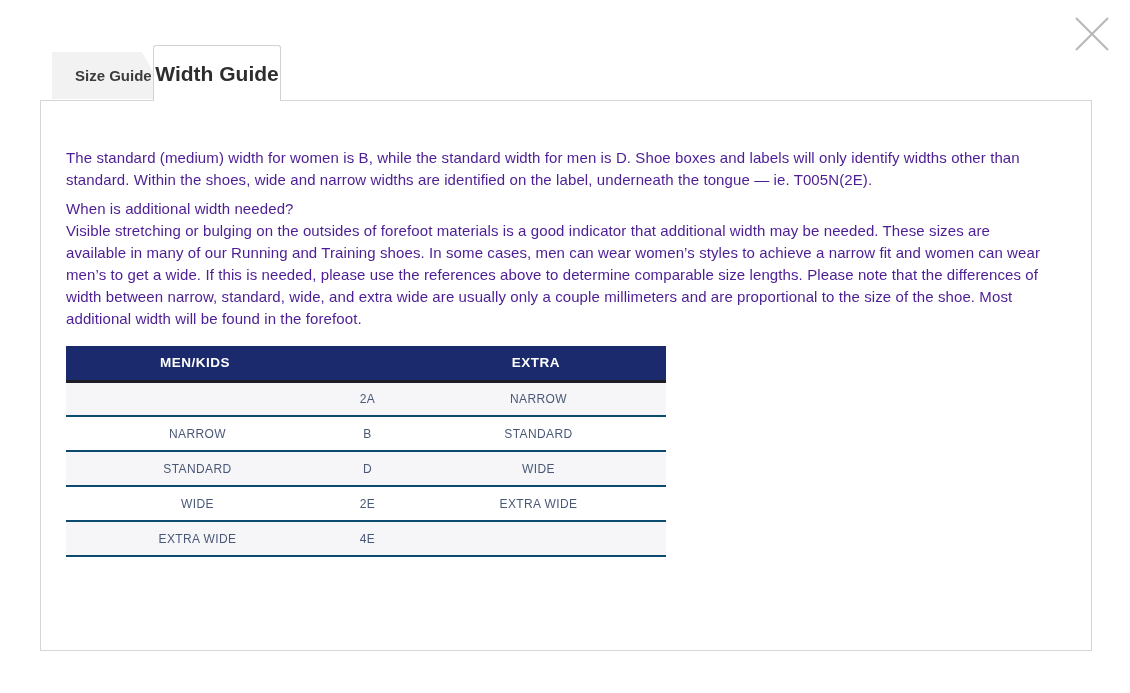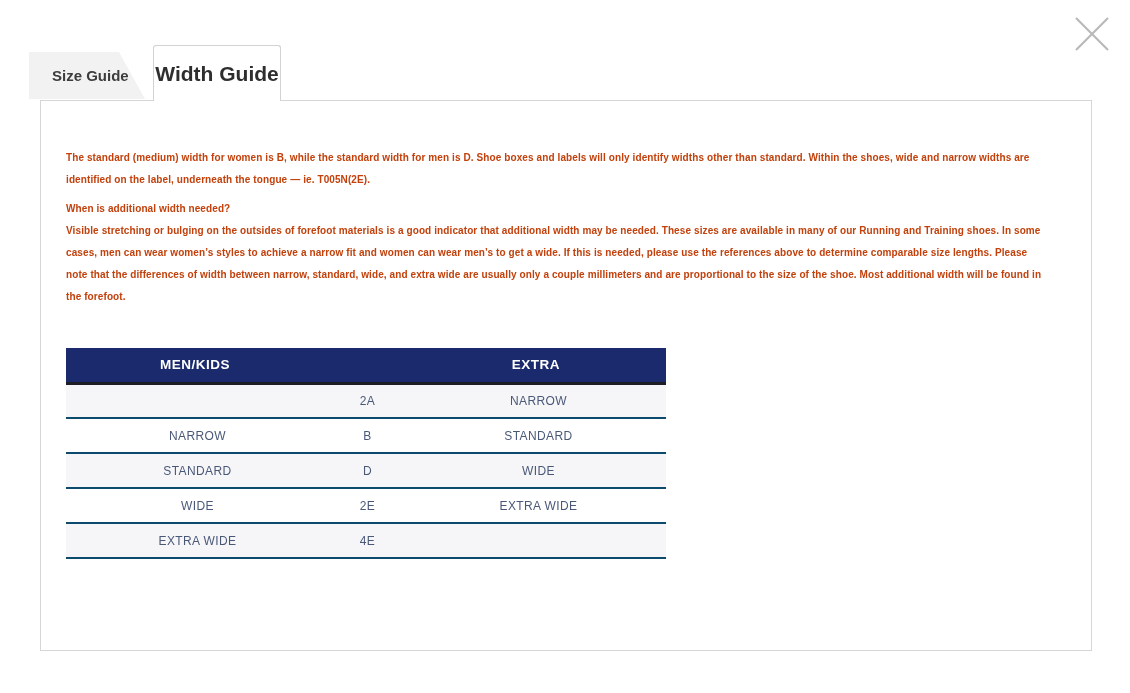--- a/index.html
+++ b/index.html
@@ -18,21 +18,21 @@
     width: 38px; height: 38px;
     cursor: pointer;
     background: none; border: none;
     padding: 0;
   }
   .close-btn svg { display: block; }
 
   
   .tab-inactive {
     position: absolute;
-    left: 29px; top: 52px;
+    left: 52px; top: 52px;
     width: 116px; height: 47px;
     background: #f2f2f2;
     clip-path: polygon(0 0, calc(100% - 26px) 0, 100% 100%, 0 100%);
     display: flex; align-items: center;
     padding-left: 23px;
     font-size: 15px; font-weight: bold;
     color: #3c3c3c;
     cursor: pointer;
     z-index: 1;
   }
@@ -58,32 +58,31 @@
     width: 1052px; height: 551px;
     background: #ffffff;
     border: 1px solid #d6d6d6;
     z-index: 2;
   }
   .panel-content {
     padding: 46px 25px 0 25px;
   }
   .para {
     max-width: 985px;
-    font-size: 10px;
+    font-size: 15px;
     line-height: 22px;
-    color: #c2410c;
+    color: #4c1d95;
     letter-spacing: 0.1px;
-    font-weight: bold;
   }
   .para-block2 { margin-top: 7px; }
 
   
   .width-table {
     border-collapse: collapse;
-    margin-top: 40px;
+    margin-top: 16px;
     width: 600px;
     table-layout: fixed;
   }
   .width-table col.c1 { width: 258px; }
   .width-table col.c2 { width: 82px; }
   .width-table col.c3 { width: 260px; }
   .width-table thead th {
     background: #1a2a6c;
     color: #ffffff;
     height: 35px;

